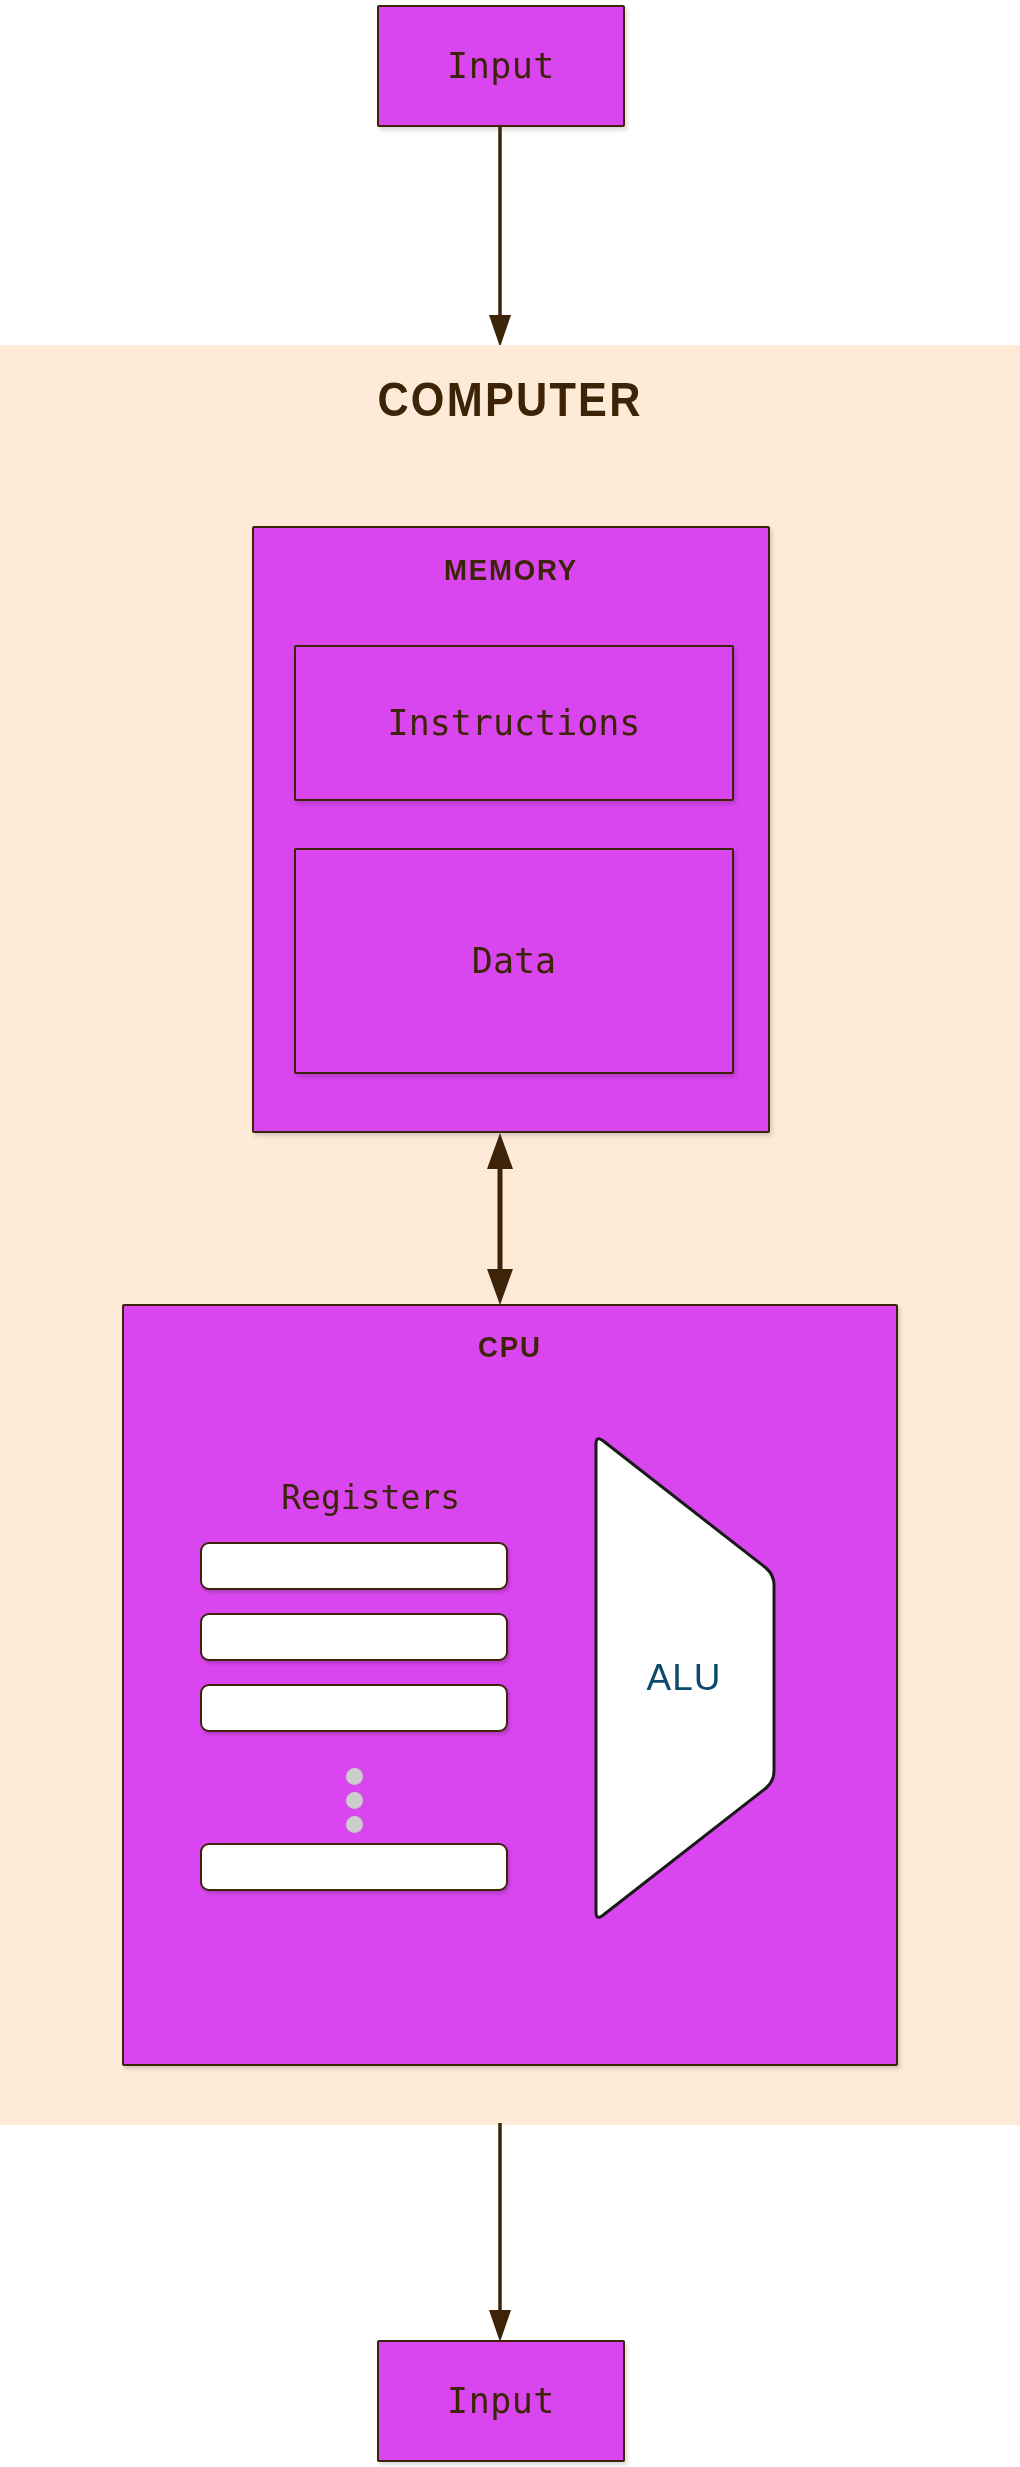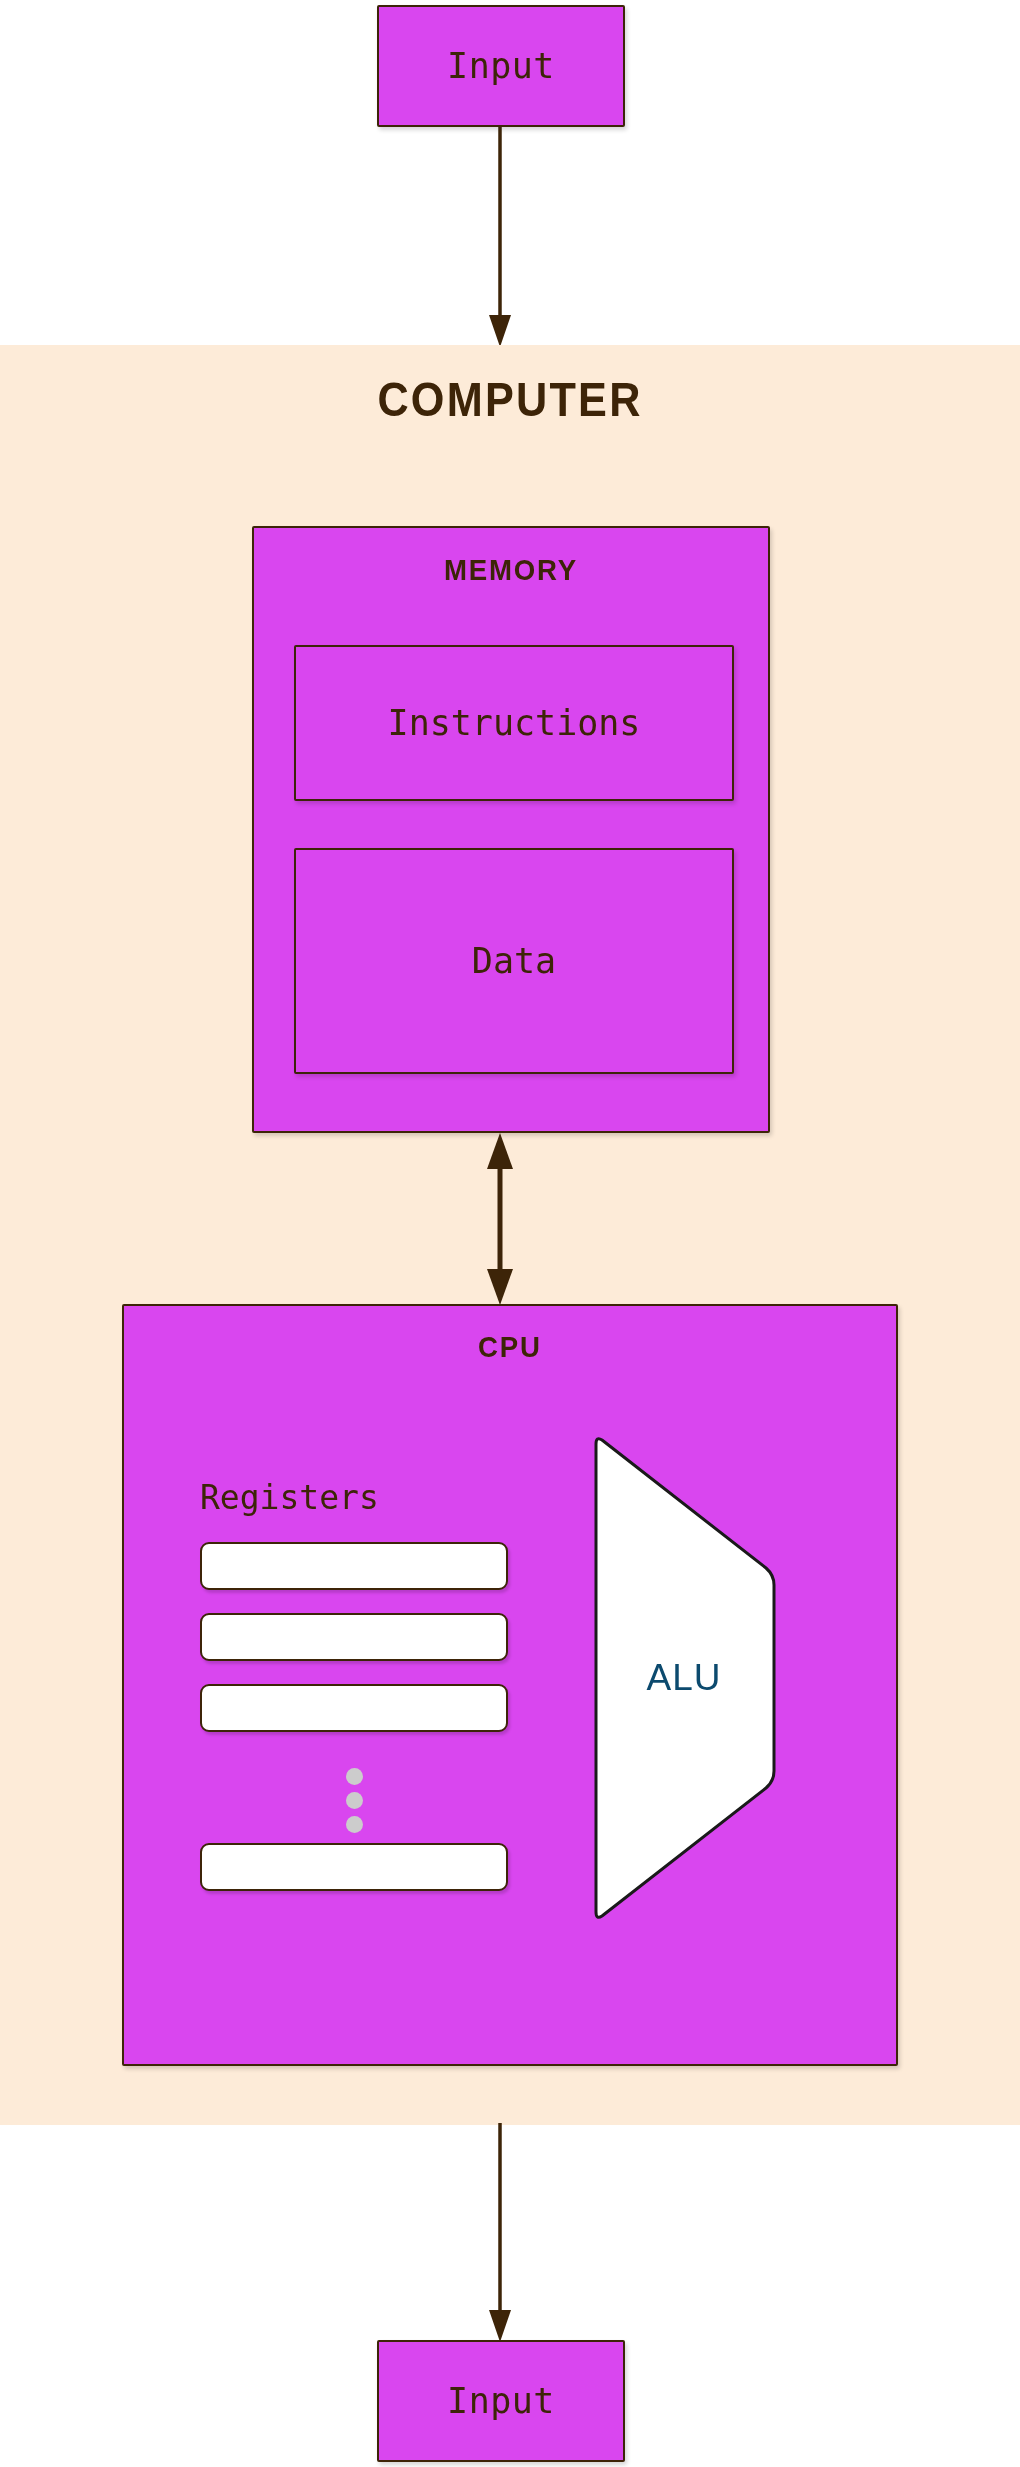--- a/index.html
+++ b/index.html
@@ -134,21 +134,21 @@
     letter-spacing: 2px;
     transform: scaleX(0.92);
   }
 
   
   #registers-label {
     position: absolute;
     left: 200px;
     top: 1478px;
     width: 260px;
-    text-align: left;
+    text-align: right;
     font-size: 33px;
     color: #3d2408;
     font-family: "DejaVu Sans Mono", monospace;
   }
   .register-slot {
     position: absolute;
     left: 200px;
     width: 308px;
     height: 48px;
     background: #ffffff;

